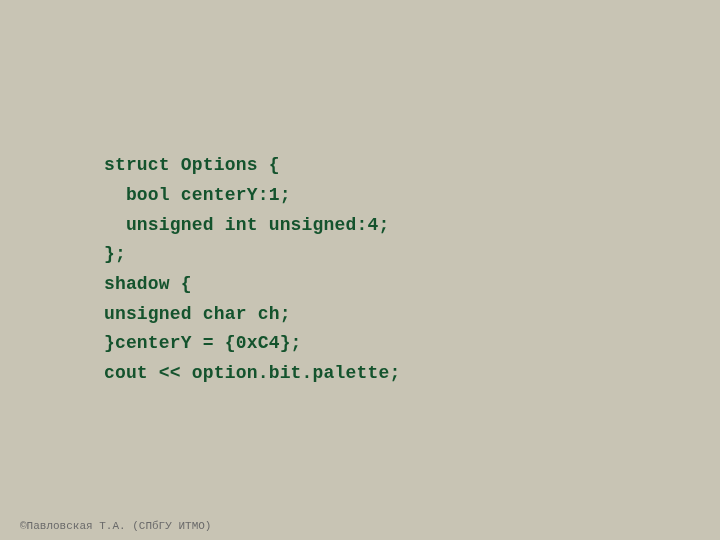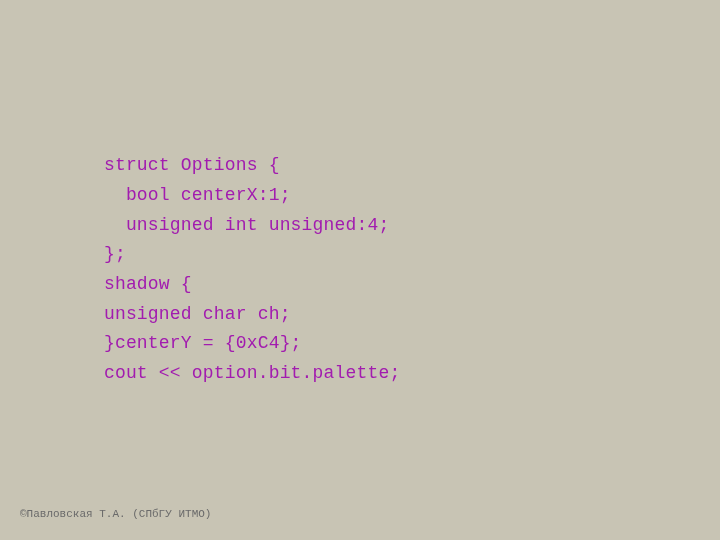--- a/index.html
+++ b/index.html
@@ -22,40 +22,40 @@
     }
 
     .code-block {
       padding: 40px 60px;
       line-height: 1.65;
     }
 
     .code-line {
       white-space: pre;
       font-size: 18px;
-      color: #a21caf;
-      font-weight: 400;
+      color: #14532d;
+      font-weight: 700;
       letter-spacing: 0.01em;
     }
 
     .footer {
       position: absolute;
-      bottom: 20px;
+      bottom: 8px;
       left: 20px;
       font-size: 11px;
       color: #6a6a6a;
       font-family: 'Courier New', Courier, monospace;
     }
   </style>
 </head>
 <body>
 
 <div class="code-block">
   <div class="code-line">    struct Options {</div>
-  <div class="code-line">      bool centerX:1;</div>
+  <div class="code-line">      bool centerY:1;</div>
   <div class="code-line">      unsigned int unsigned:4;</div>
   <div class="code-line">    };</div>
   <div class="code-line">    shadow {</div>
   <div class="code-line">    unsigned char ch;</div>
   <div class="code-line">    }centerY = {0xC4};</div>
   <div class="code-line">    cout &lt;&lt; option.bit.palette;</div>
 </div>
 
 <div class="footer">©Павловская Т.А. (СПбГУ ИТМО)</div>
 

